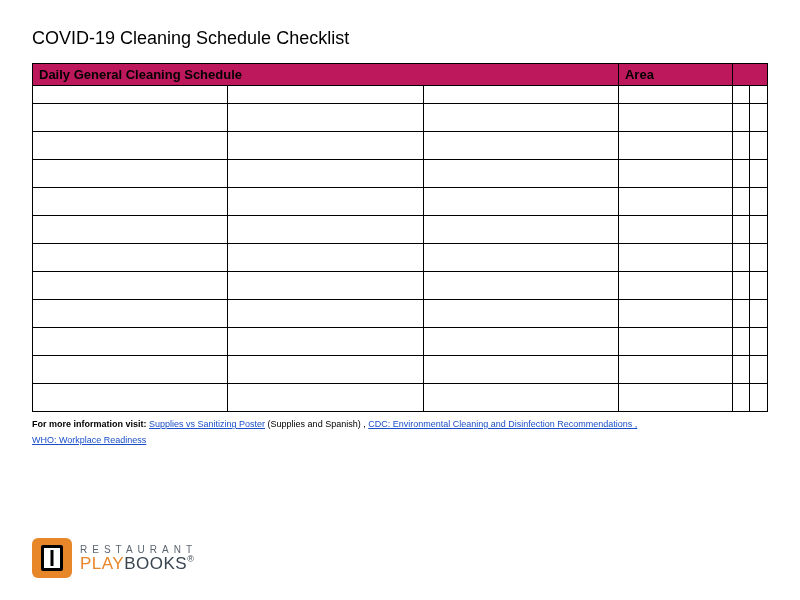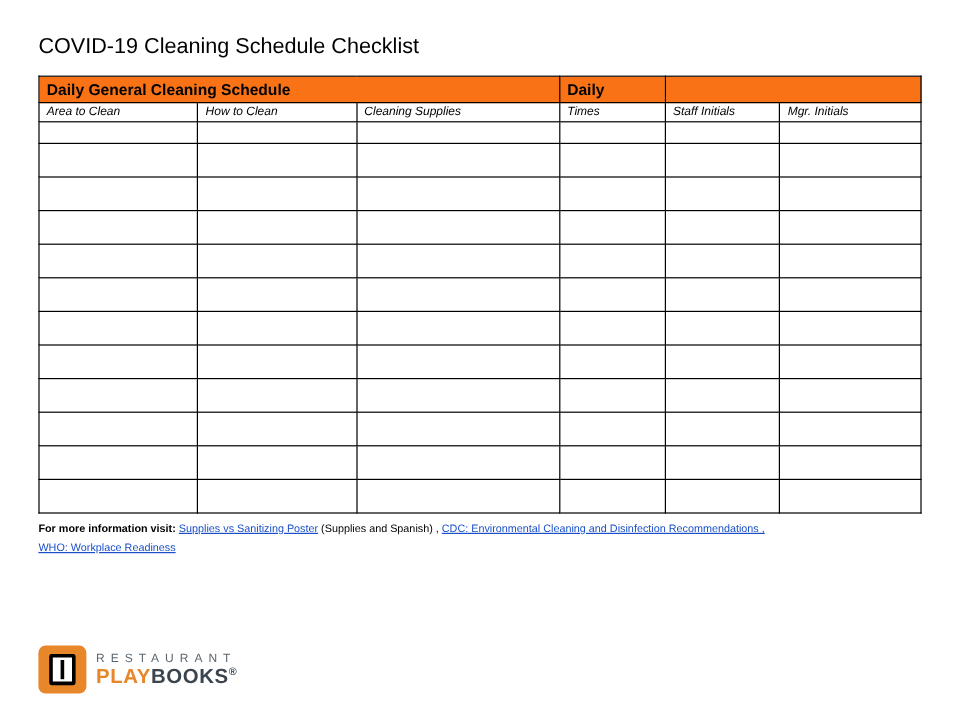--- a/index.html
+++ b/index.html
@@ -23,21 +23,21 @@
     border-collapse: collapse;
   }
   table.checklist th, table.checklist td {
     border: 1px solid #000;
   }
   .hdr-row th {
     font-weight: bold;
     font-size: 13px;
     text-align: left;
     padding: 3px 6px;
-    background: #f97316;
+    background: #be185d;
   }
   .col-hdr-row th {
     font-style: italic;
     font-weight: normal;
     font-size: 10px;
     text-align: left;
     padding: 2px 6px;
     height: 16px;
   }
   .data-row td {
@@ -108,51 +108,43 @@
     font-family: Arial, sans-serif;
   }
   .logo-top {
     font-size: 10px;
     letter-spacing: 5px;
     color: #5c6670;
     font-weight: 500;
   }
   .logo-bottom {
     font-size: 17px;
-    font-weight: bold;
+    font-weight: normal;
     letter-spacing: 0.5px;
   }
   .logo-bottom .play { color: #e8862a; }
   .logo-bottom .books { color: #3a4550; }
   .logo-bottom .reg { font-size: 9px; color: #3a4550; vertical-align: super; }
   .footer-text {
     font-size: 11px;
     color: #000;
   }
   .footer-text a { color: #1a4fc9; text-decoration: underline; }
 </style>
 </head>
 <body>
 
 <h1 class="title">COVID-19 Cleaning Schedule Checklist</h1>
 
 <table class="checklist">
   <tbody>
       <tr class="hdr-row">
     <th colspan="3">Daily General Cleaning Schedule</th>
-    <th colspan="1">Daily</th>
+    <th colspan="1">Area</th>
     <th colspan="2"></th>
-  </tr>
-  <tr class="col-hdr-row">
-    <th class="c1">Area to Clean</th>
-    <th class="c2">How to Clean</th>
-    <th class="c3">Cleaning Supplies</th>
-    <th class="c4">Times</th>
-    <th class="c5">Staff Initials</th>
-    <th class="c6">Mgr. Initials</th>
   </tr>
   </tbody>
     <tbody id="rows">
       <tr class="data-row first">
         <td></td>
         <td></td>
         <td></td>
         <td></td>
         <td></td>
         <td></td>

